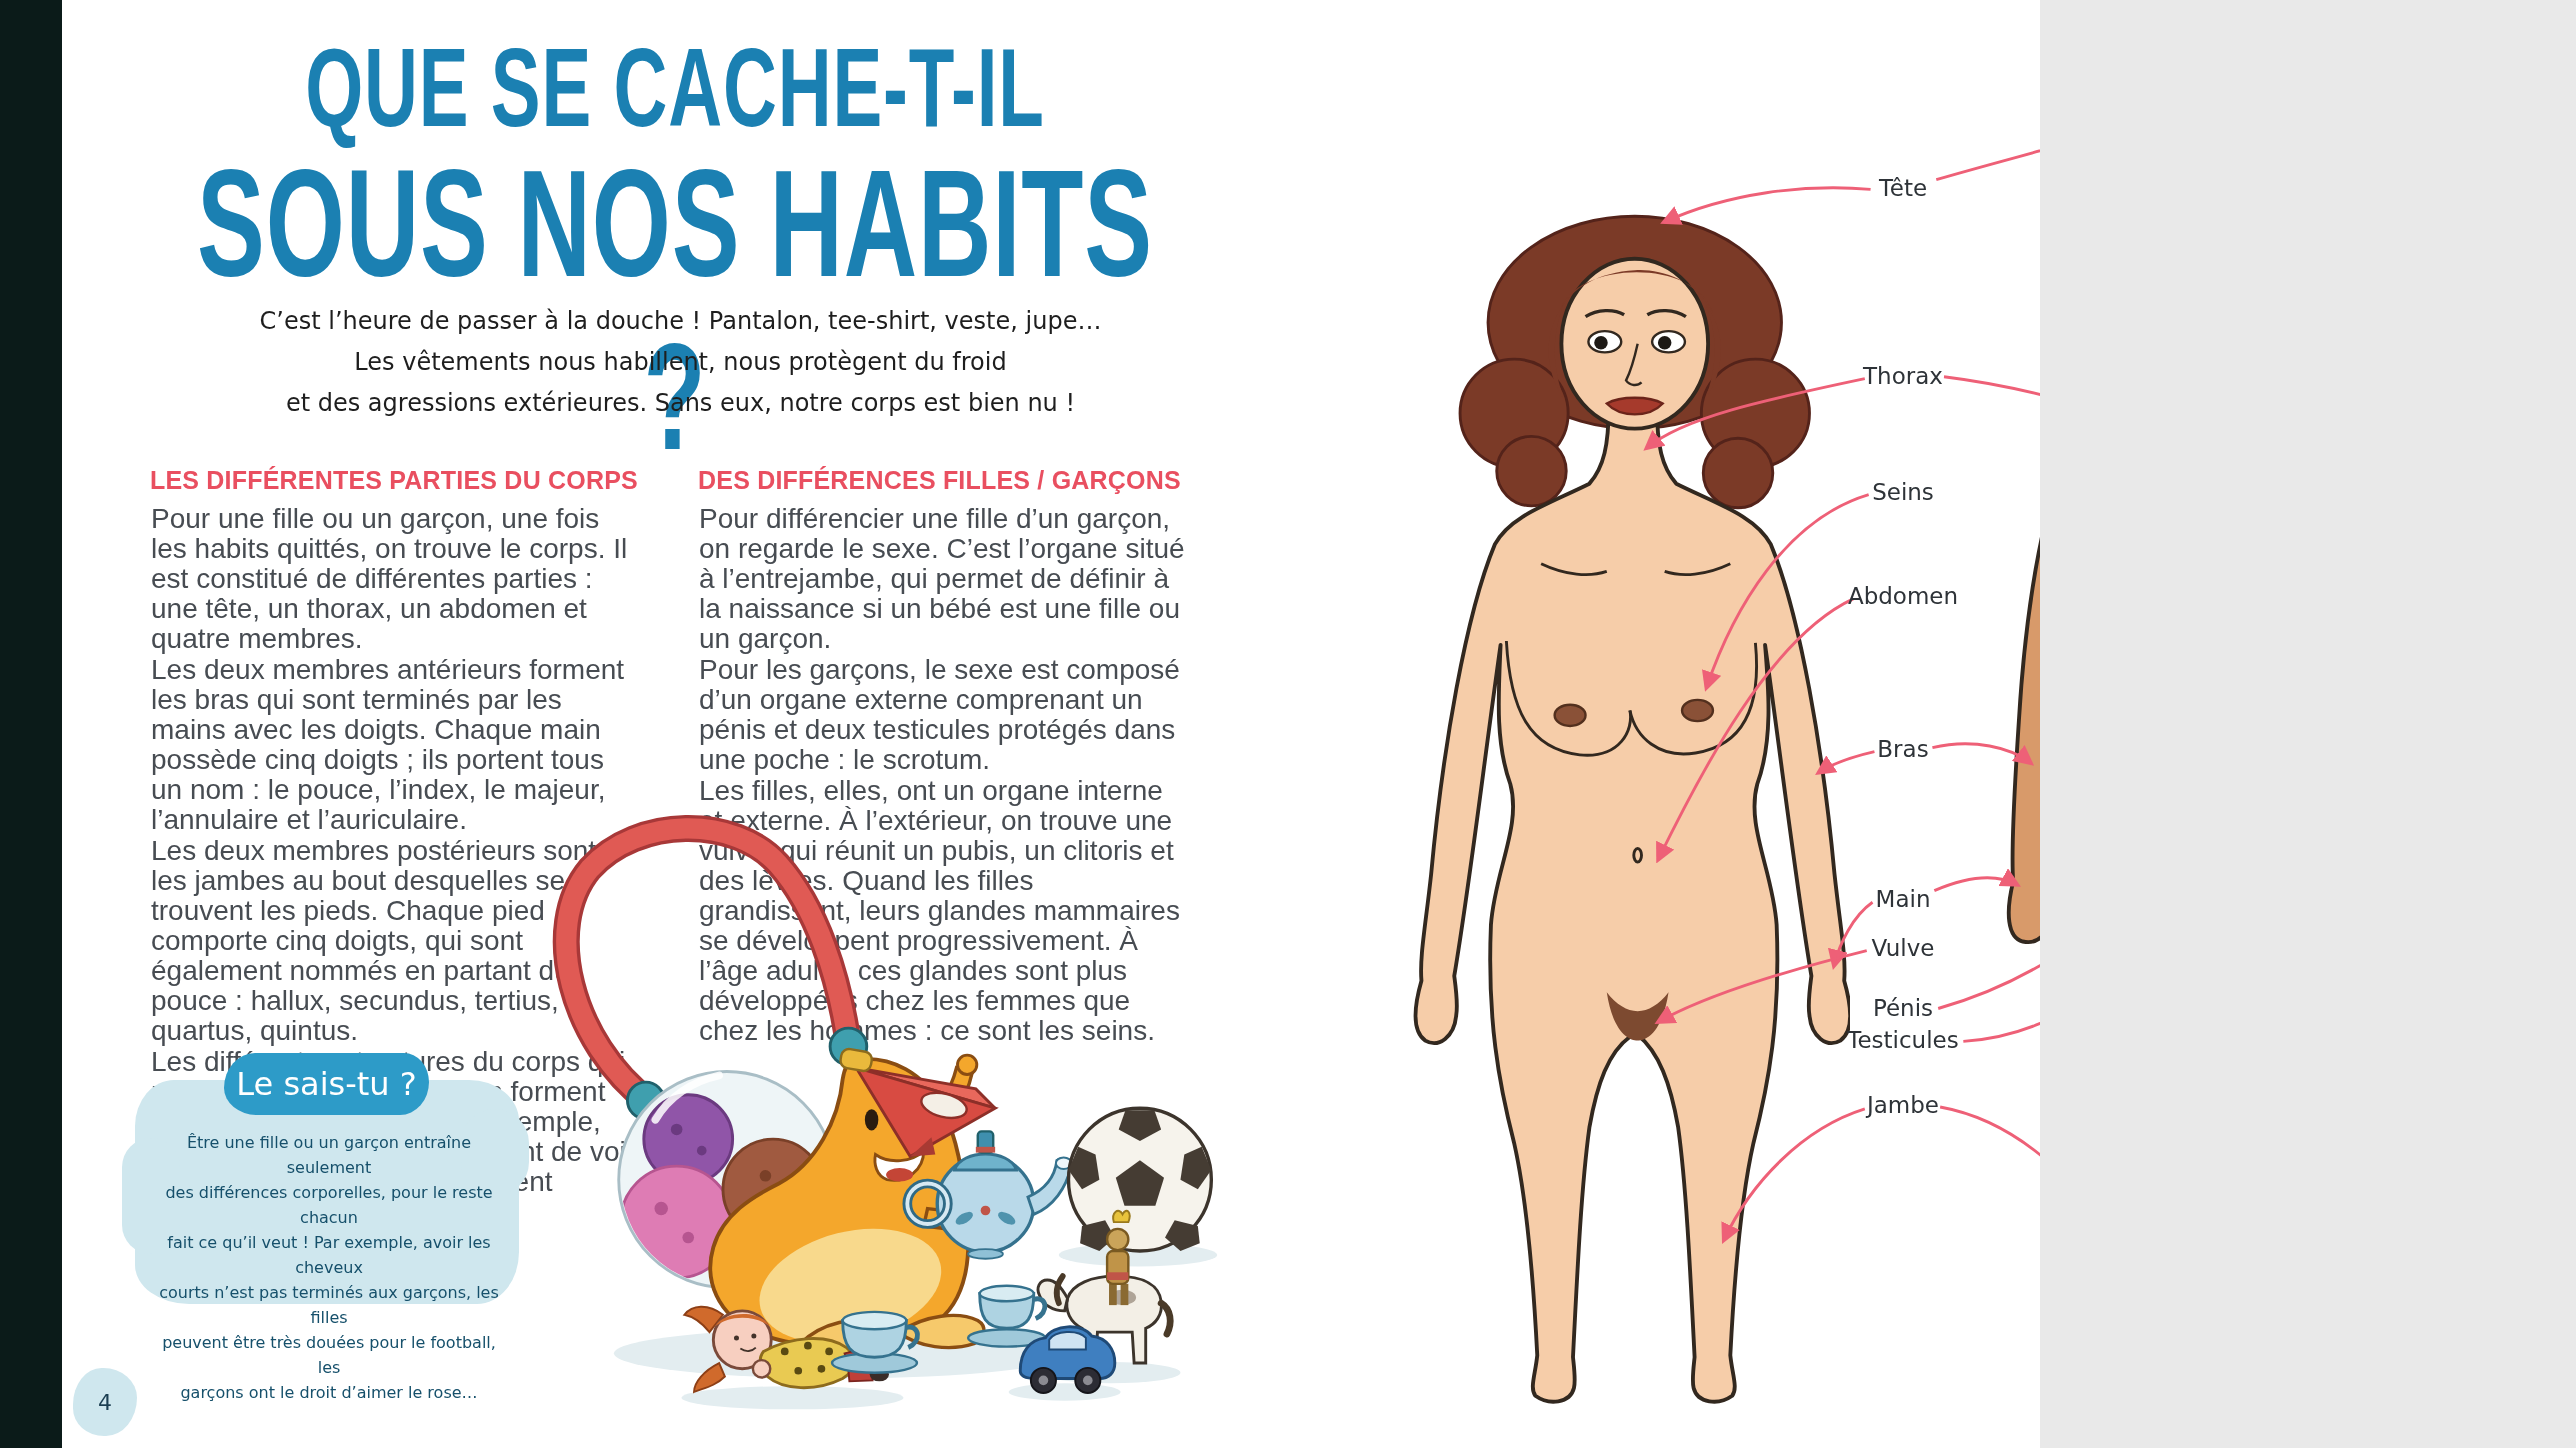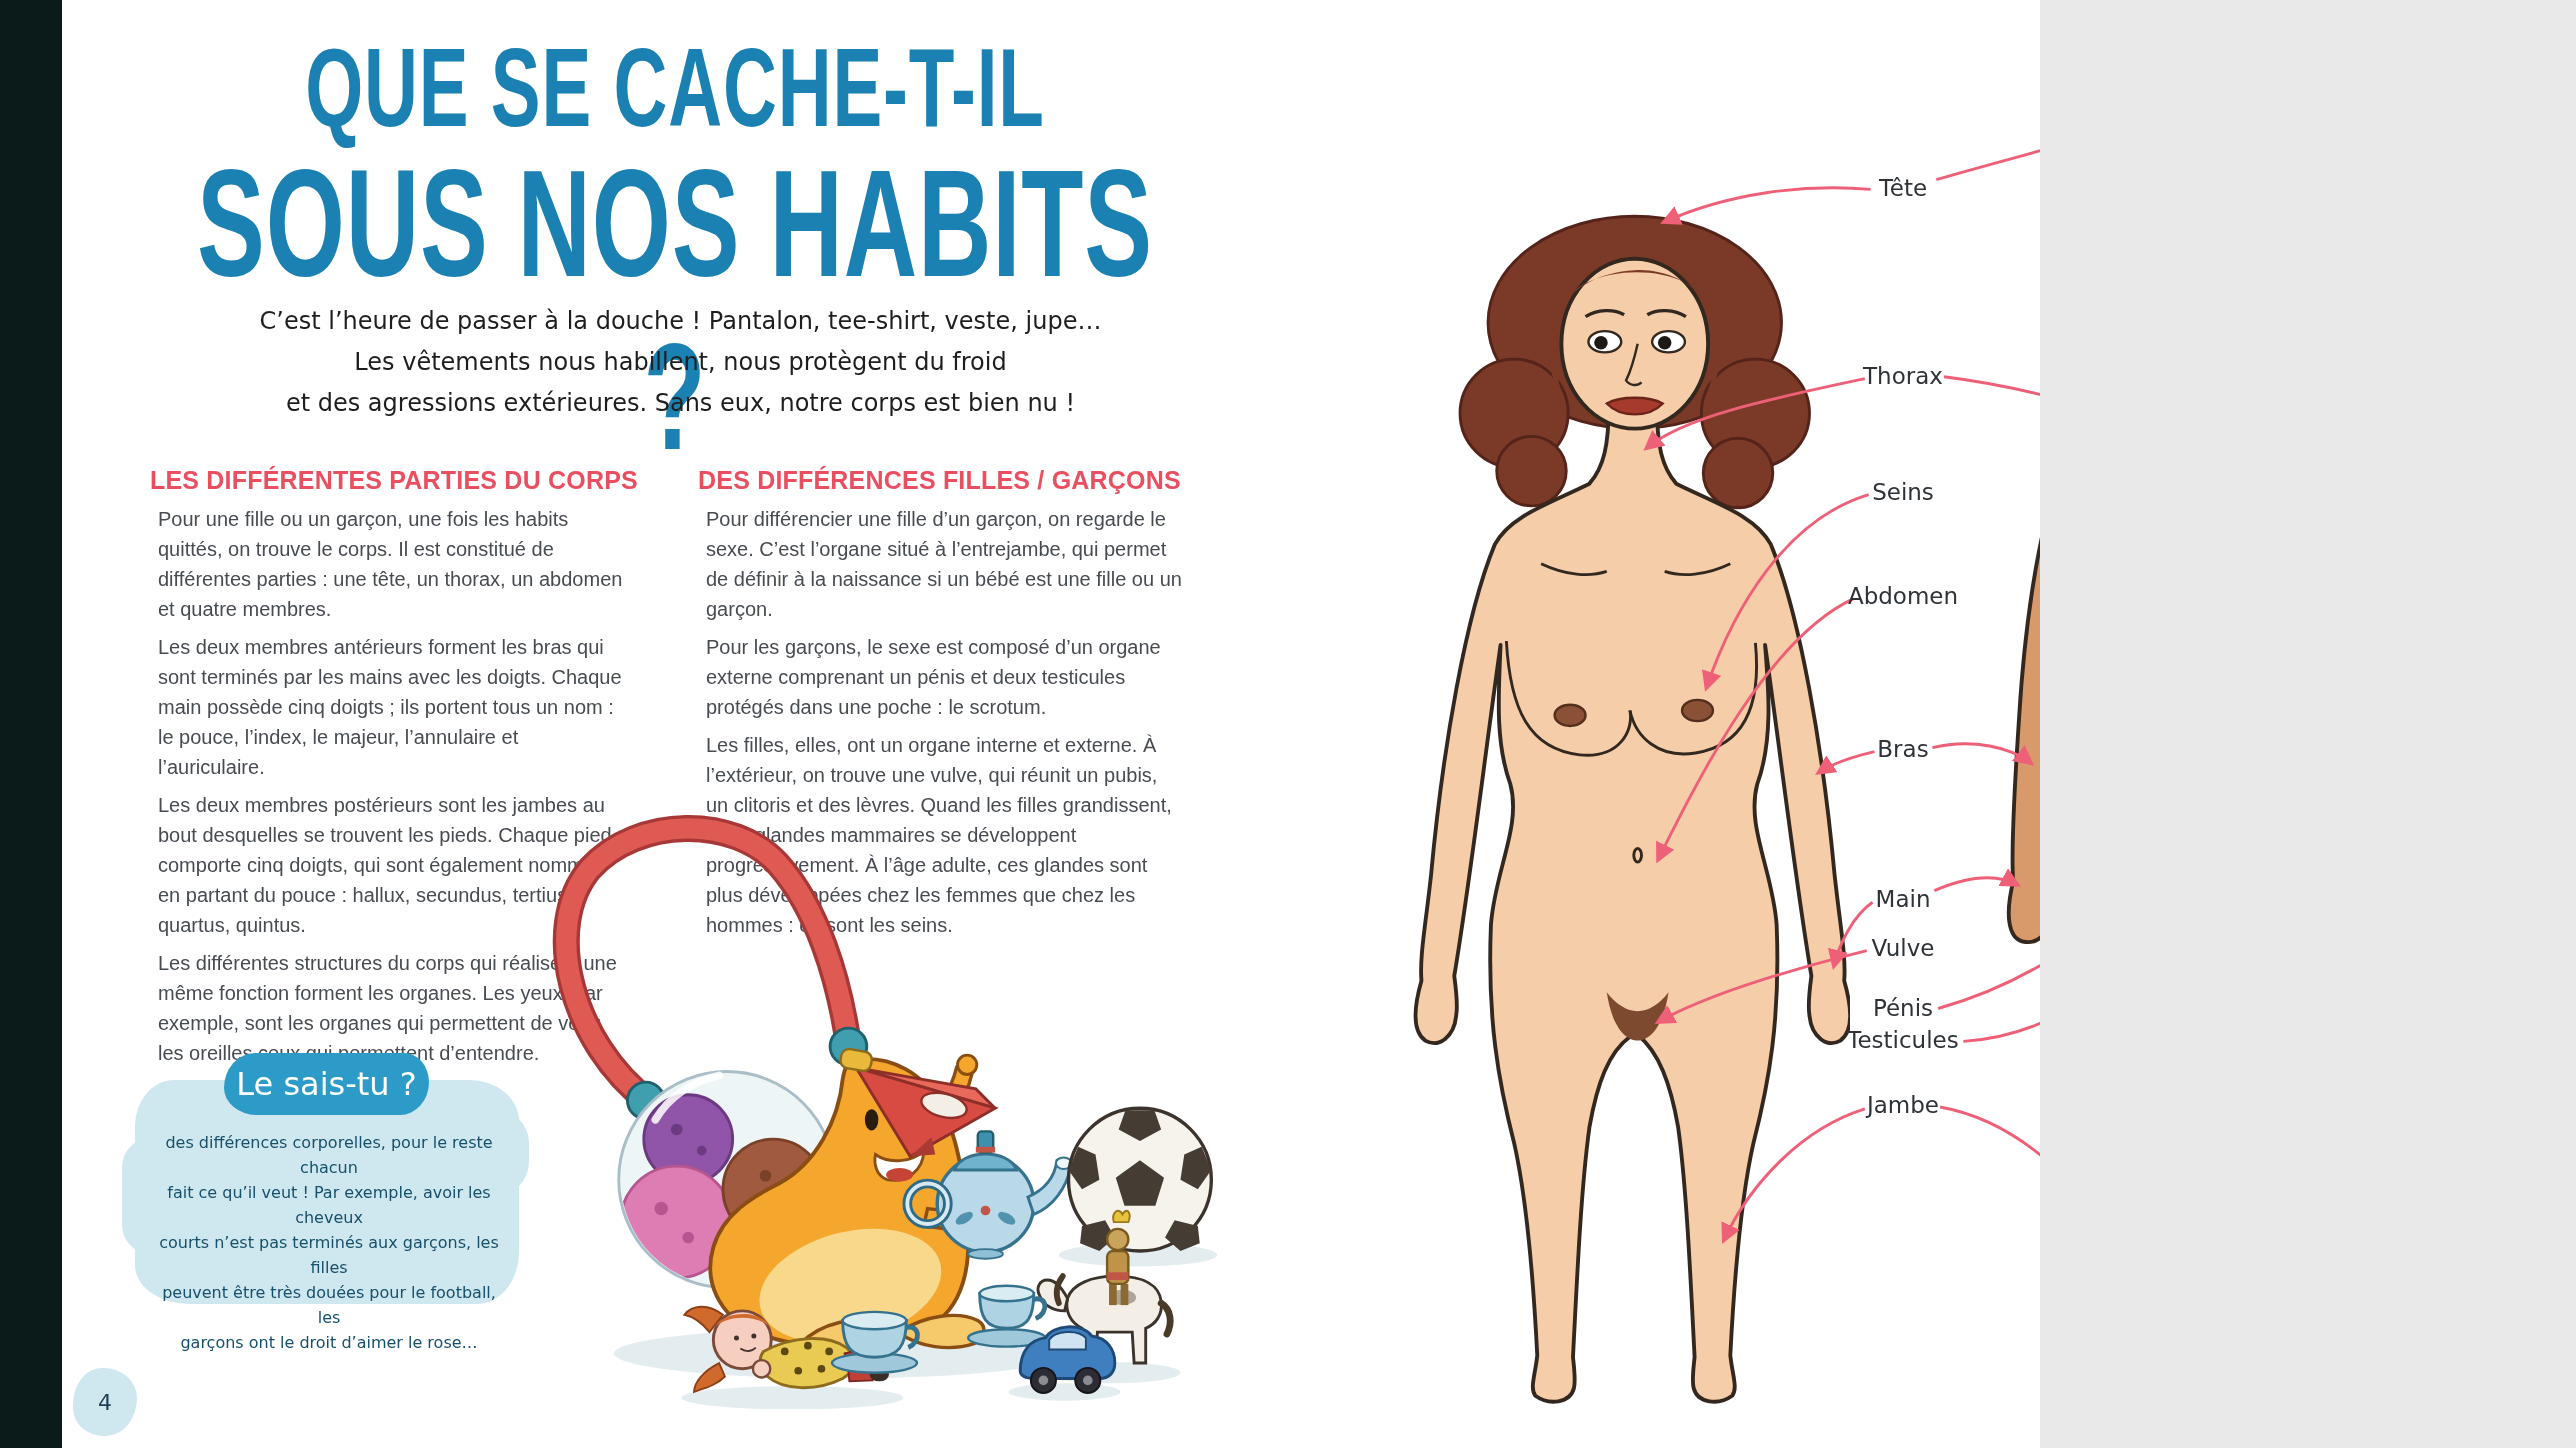--- a/index.html
+++ b/index.html
@@ -11,21 +11,21 @@
 
   
   .title-wrap{left:62px;top:25px;width:1226px;text-align:center;color:#1b80b2;
               font-family:"Liberation Sans",sans-serif;font-weight:900;}
   .title-l1{display:inline-block;font-size:91px;letter-spacing:1px;transform:scale(.82,1.22);transform-origin:center top;}
   .title-l2{display:inline-block;font-size:124px;letter-spacing:1px;transform:scale(.82,1.22);transform-origin:center top;margin-top:7.7px;}
   .intro{left:164px;top:301px;width:1033px;text-align:center;font-size:24px;line-height:41px;
          color:#1e1e1e;font-family:"DejaVu Sans",sans-serif;}
   .col{top:466px;color:#474c52;}
   .col h2{margin:0 0 9px 0;font-size:25px;font-weight:800;color:#e94f60;letter-spacing:0.2px;}
-  .col p{margin:8px;font-size:20px;line-height:30px;}
+  .col p{margin:1px;font-size:28px;line-height:30px;}
   .col-left{left:150px;width:488px;}
   .col-right{left:698px;width:495px;}
 
   .know-box{left:135px;top:1080px;width:384px;height:224px;background:#cfe7ee;
             border-radius:39px 50px 42px 54px / 46px 41px 52px 39px;}
   .know-box:before{content:"";position:absolute;left:-13.5px;top:58px;width:58px;height:116px;
             background:#cfe7ee;border-radius:29px;}
   .know-box:after{content:"";position:absolute;right:-9.7px;top:29px;width:68px;height:87px;
             background:#cfe7ee;border-radius:34px;}
   .know-ribbon{left:224px;top:1053px;width:205px;height:62px;background:#2d9bc8;
@@ -77,20 +77,21 @@
     <p>Pour différencier une fille d’un garçon, on regarde le sexe. C’est l’organe situé à l’entrejambe, qui permet de définir à la naissance si un bébé est une fille ou un garçon.</p>
     <p>Pour les garçons, le sexe est composé d’un organe externe comprenant un pénis et deux testicules protégés dans une poche : le scrotum.</p>
     <p>Les filles, elles, ont un organe interne et externe. À l’extérieur, on trouve une vulve, qui réunit un pubis, un clitoris et des lèvres. Quand les filles grandissent, leurs glandes mammaires se développent progressivement. À l’âge adulte, ces glandes sont plus développées chez les femmes que chez les hommes : ce sont les seins.</p>
   </div>
 
   <div class="abs know-box"></div>
   <div class="abs know-ribbon">
     <span>Le sais-tu ?</span>
   </div>
   <div class="abs know-text">
+    <div>Être une fille ou un garçon entraîne seulement</div>
     <div>des différences corporelles, pour le reste chacun</div>
     <div>fait ce qu’il veut ! Par exemple, avoir les cheveux</div>
     <div>courts n’est pas terminés aux garçons, les filles</div>
     <div>peuvent être très douées pour le football, les</div>
     <div>garçons ont le droit d’aimer le rose…</div>
   </div>
 
   <svg class="abs" style="left:522px;top:782px;" width="705" height="637" viewBox="540 810 730 660">
 
     <g fill="#e3edf0">

